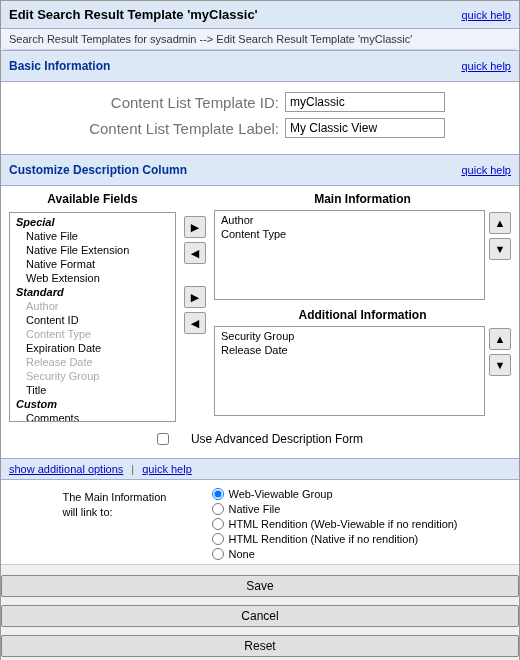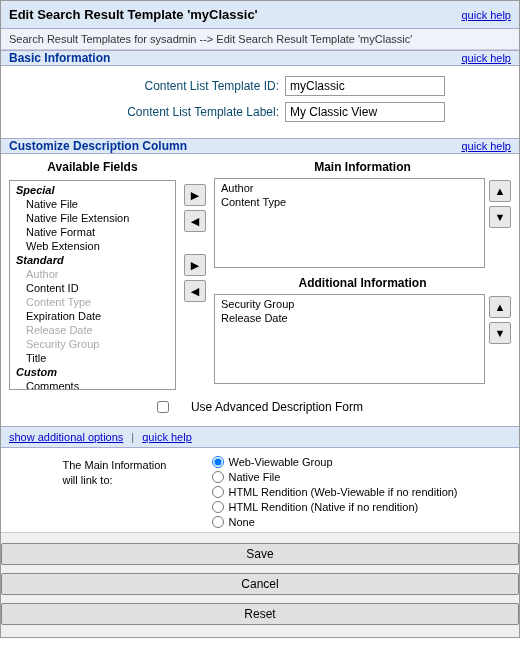--- a/index.html
+++ b/index.html
@@ -35,27 +35,28 @@
       cursor: pointer;
       font-size: 11px;
     }
     
     .breadcrumb-bar {
       background: #eef3fa;
       border-bottom: 1px solid #ccd;
       padding: 4px 8px;
       font-size: 11px;
       color: #333;
+      border-radius: 6px;
     }
     
     .section-header {
       background: #dce8f5;
       border-top: 1px solid #aac;
       border-bottom: 1px solid #aac;
-      padding: 0 8px;
+      padding: 8px 8px;
       display: flex;
       justify-content: space-between;
       align-items: center;
     }
     .section-title {
       font-weight: bold;
       color: #003399;
       font-size: 12px;
     }
     
@@ -66,22 +67,22 @@
     .form-row {
       display: flex;
       align-items: center;
       justify-content: center;
       margin-bottom: 6px;
     }
     .form-label {
       text-align: right;
       width: 210px;
       padding-right: 6px;
-      color: #0c4a6e;
-      font-size: 12px;
+      color: #737373;
+      font-size: 15px;
     }
     .form-input {
       border: 1px solid #999;
       padding: 2px 4px;
       font-size: 12px;
       width: 160px;
       background: #fff;
     }
     
     .customize-section {

